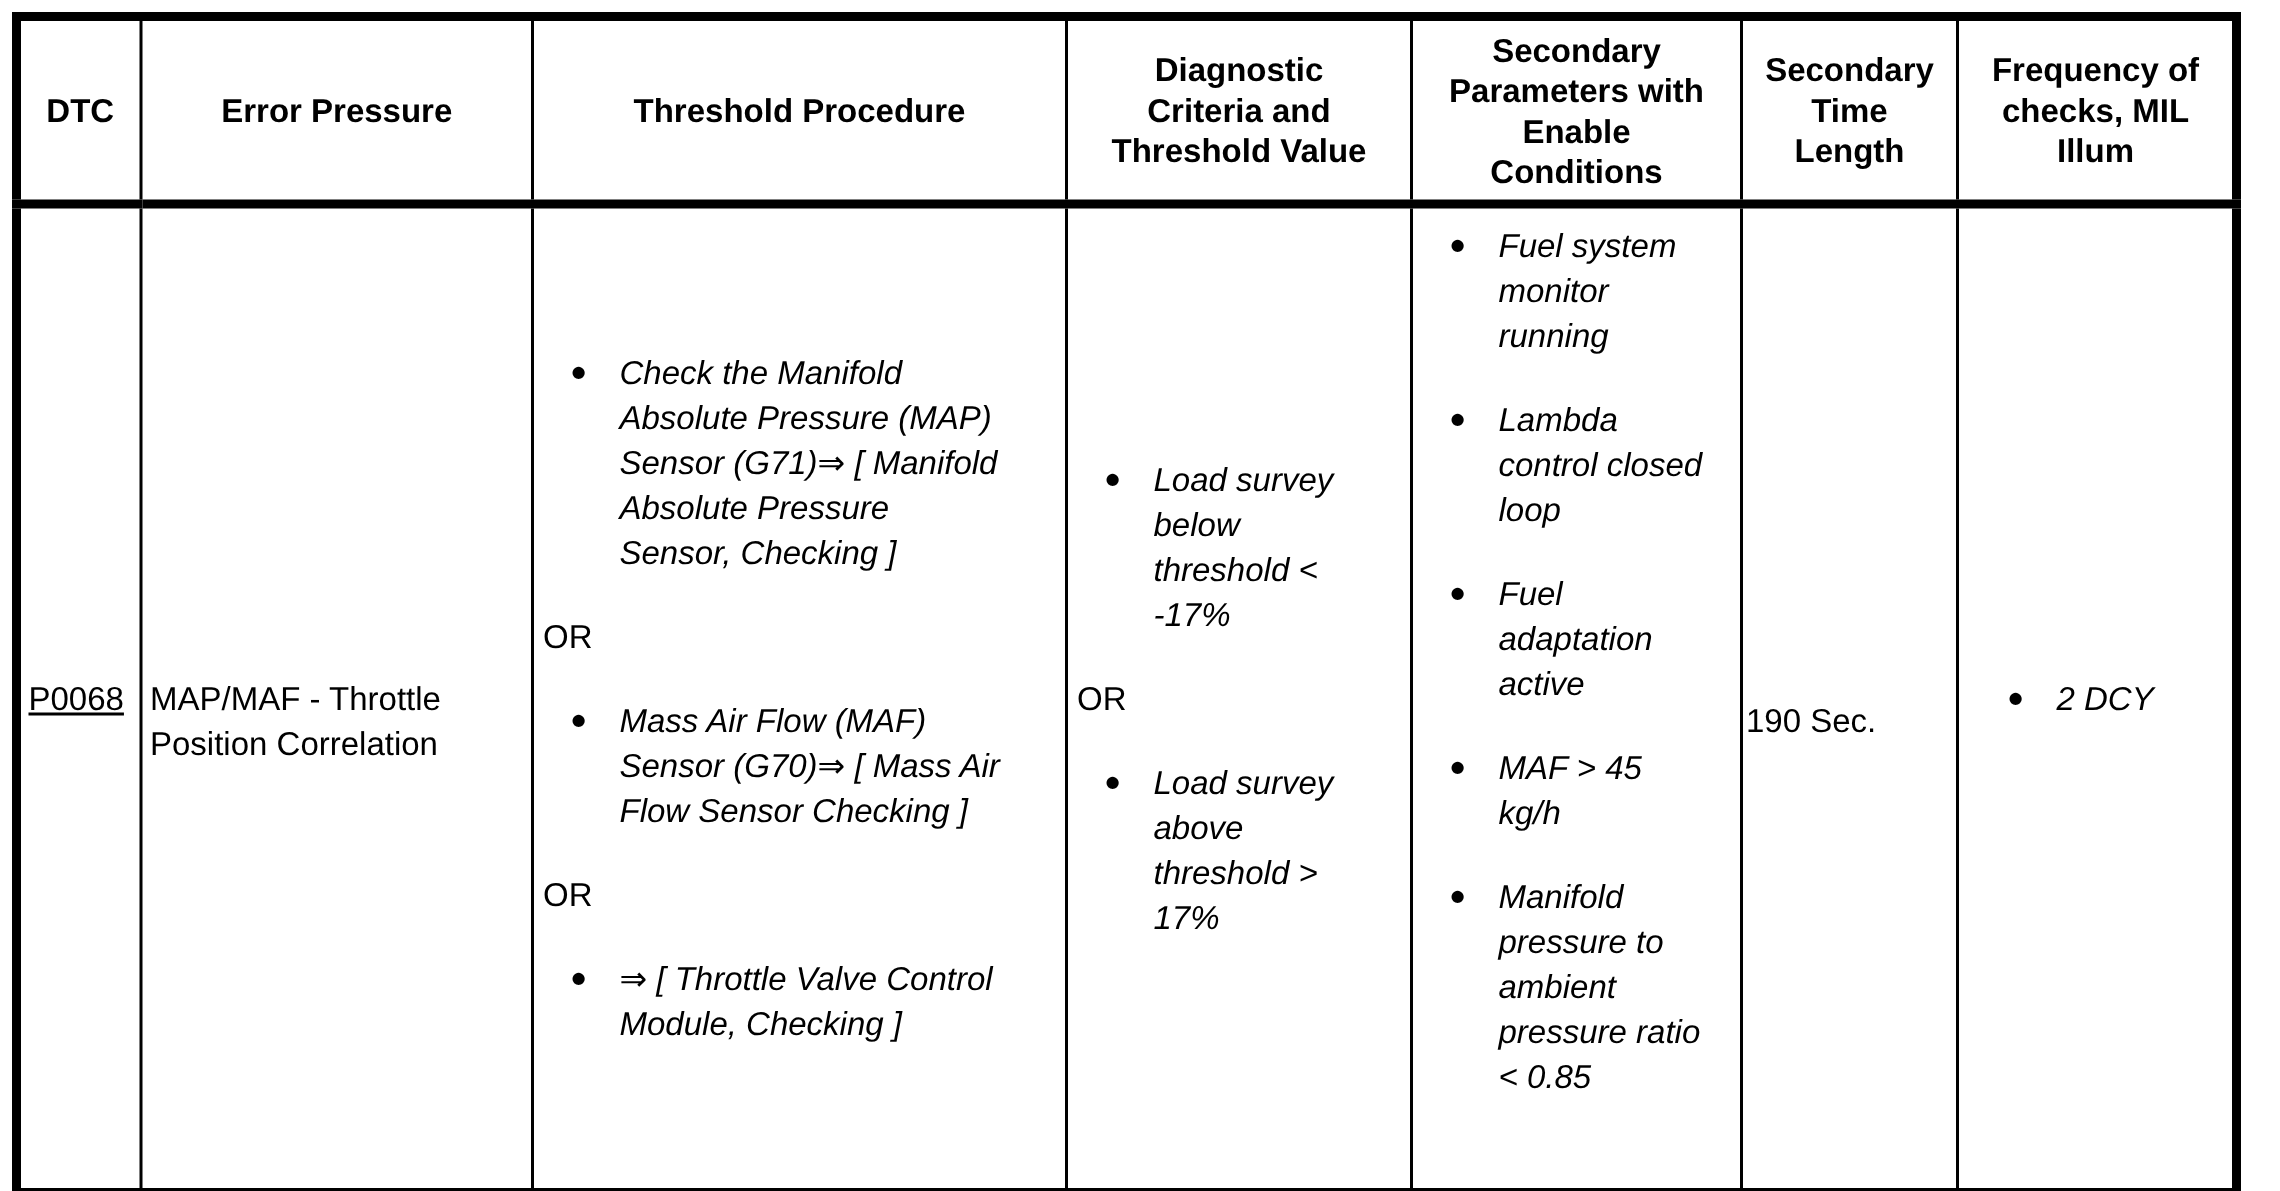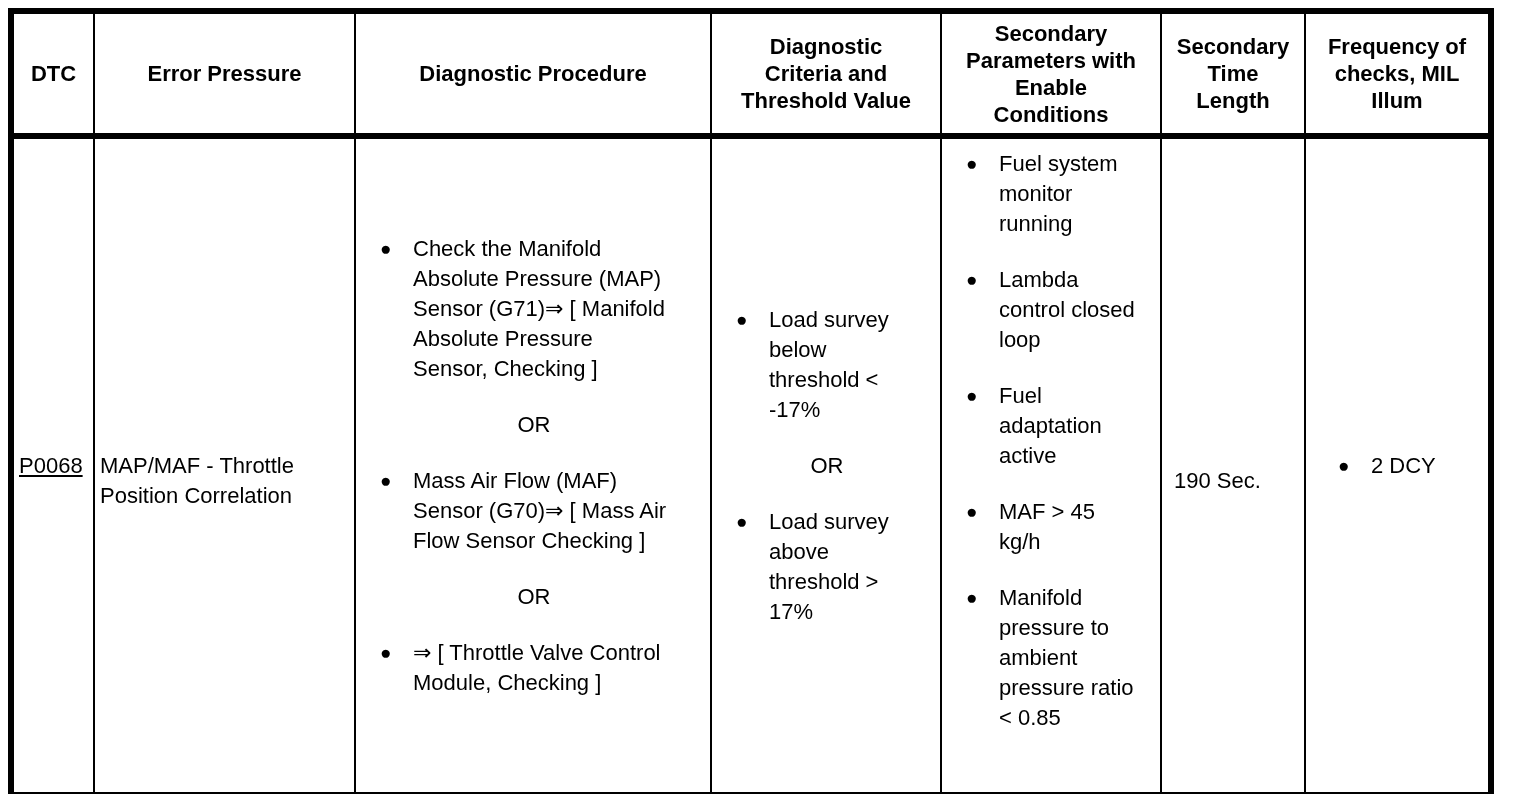--- a/index.html
+++ b/index.html
@@ -46,62 +46,63 @@
     height: 643px;
     font-size: 22px;
     line-height: 30px;
     font-weight: normal;
     text-align: left;
   }
   td.c-dtc { padding-left: 5px; text-decoration: underline; }
   td.c-err { padding-left: 5px; white-space: pre-line; }
   td.c-diag, td.c-malf { padding: 0 4px; }
   td.c-sec { vertical-align: top; padding: 10px 4px 0 4px; }
-  td.c-mon { padding-left: 12px; white-space: pre-line; }
+  td.c-mon { padding-left: 2px; white-space: pre-line; }
   td.c-freq { padding: 0 4px; }
 
   .stack > * + * { margin-top: 26px; }
 
   .li {
     display: flex;
     align-items: flex-start;
     padding-left: 20px;
   }
   .li .bullet {
     flex: 0 0 33px;
     width: 33px;
     font-size: 19px;
     line-height: 30px;
   }
   .li .txt {
     white-space: pre-line;
     line-height: 30px;
-  }
-  .or-label { padding-left: 2px; text-align: center; }
+    font-style: italic;
+  }
+  .or-label { padding-left: 2px; }
   td.c-freq .li { padding-left: 28px; }
 </style>
 </head>
 <body>
 
 <div class="page">
   <table class="dtc-table">
     <colgroup>
       <col style="width:83px">
       <col style="width:261px">
       <col style="width:356px">
       <col style="width:230px">
       <col style="width:220px">
       <col style="width:144px">
       <col style="width:186px">
     </colgroup>
     <thead>
       <tr>
         <th>DTC</th>
         <th>Error Pressure</th>
-        <th>Diagnostic Procedure</th>
+        <th>Threshold Procedure</th>
         <th>Diagnostic
 Criteria and
 Threshold Value</th>
         <th>Secondary
 Parameters with
 Enable
 Conditions</th>
         <th>Secondary
 Time
 Length</th>

